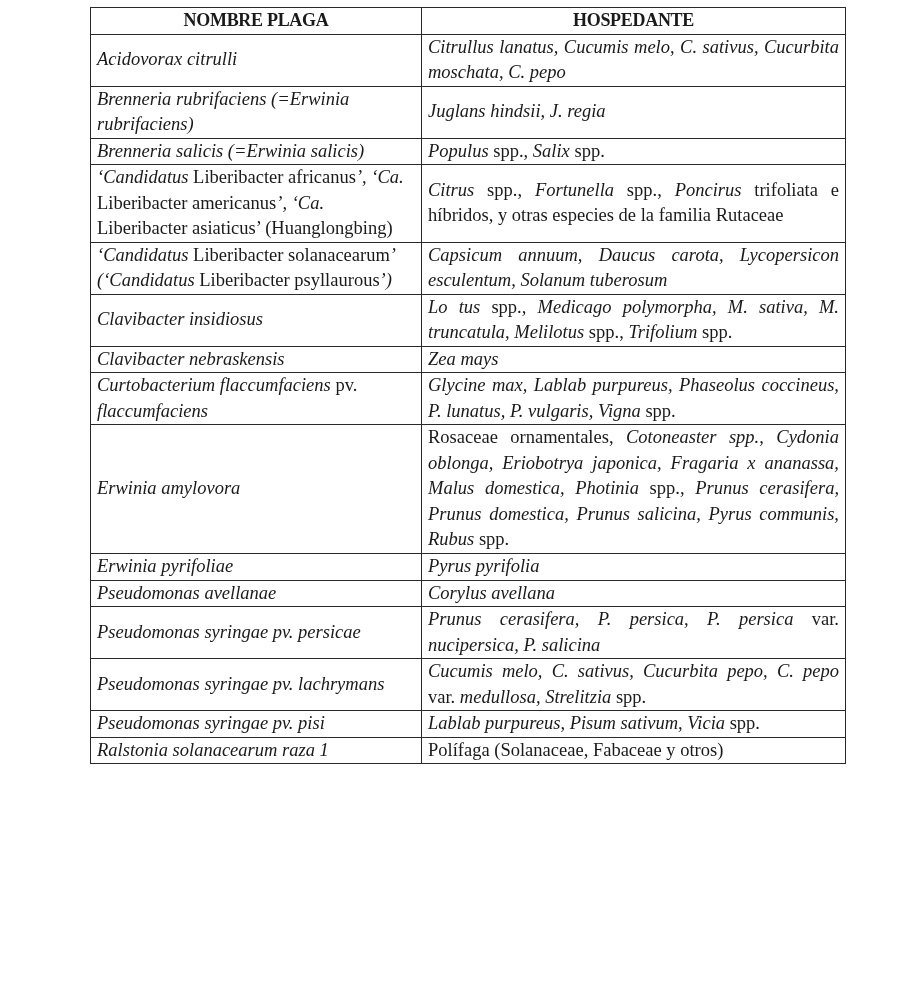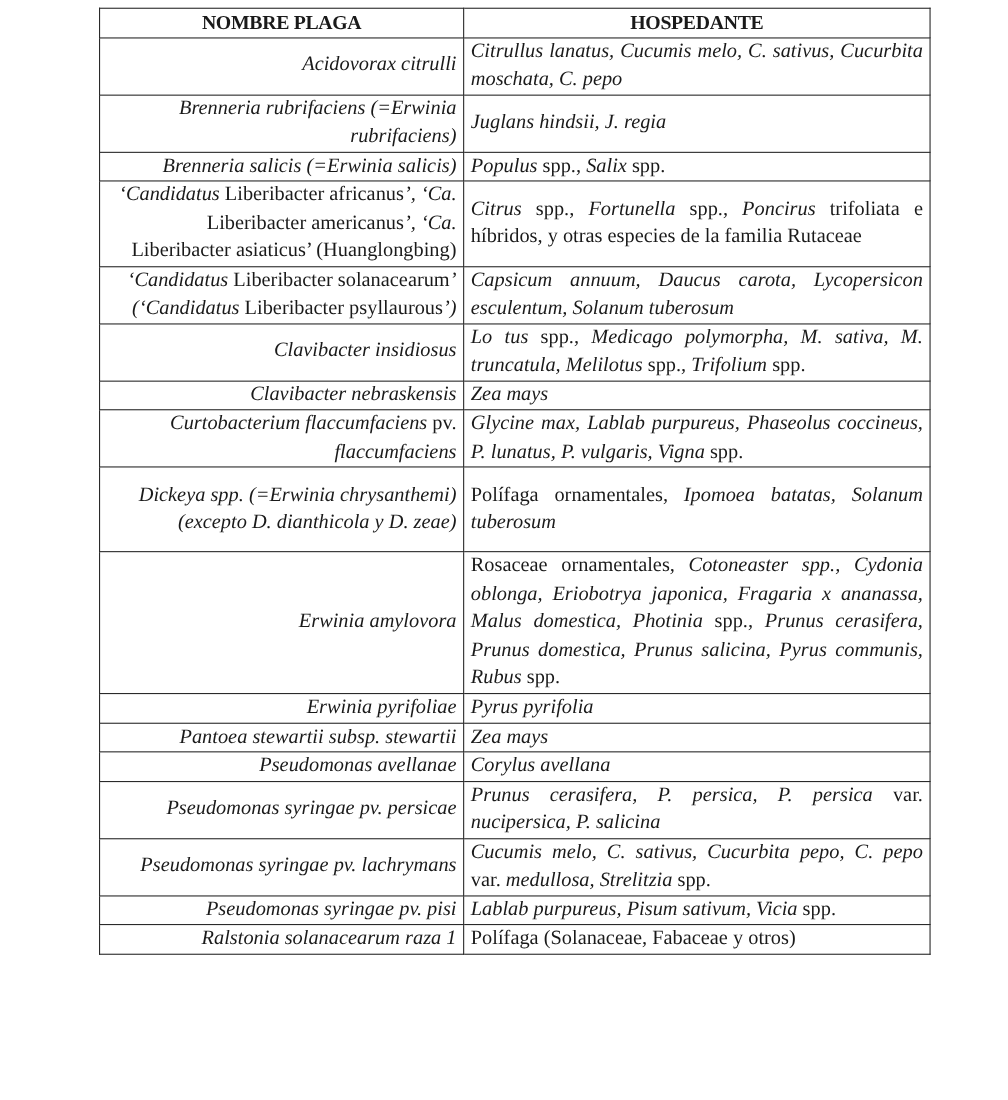--- a/index.html
+++ b/index.html
@@ -7,21 +7,21 @@
            font-family: "Liberation Serif", "DejaVu Serif", serif; color: #1a1a1a; }
     table.plagas {
       position: absolute; left: 90px; top: 7px;
       width: 755px; border-collapse: collapse; table-layout: fixed;
       font-size: 18.5px; line-height: 25.5px;
     }
     table.plagas col.c1 { width: 331px; }
     table.plagas col.c2 { width: 424px; }
     table.plagas th, table.plagas td {
       border: 1.5px solid #2a2a2a;
-      padding: 0 6px; vertical-align: middle; text-align: right;
+      padding: 0 6px; vertical-align: middle; text-align: left;
     }
     table.plagas th {
       font-weight: bold; text-align: center; height: 25px;
       font-size: 18px; letter-spacing: -0.3px; transform: scaleY(1);
     }
     table.plagas td.name { font-style: italic; }
     table.plagas td.host { text-align: justify; }
     .it { font-style: italic; }
     .rm { font-style: normal; }
     tr.h1 td { height: 25px; margin-left: 33px; }
@@ -69,35 +69,27 @@
         <td class="host"><span class="it">Lo tus</span><span class="rm"> spp., </span><span class="it">Medicago polymorpha, M. sativa, M. truncatula, Melilotus</span><span class="rm"> spp., </span><span class="it">Trifolium</span><span class="rm"> spp.</span></td>
       </tr>
       <tr class="h1">
         <td class="name"><span class="it">Clavibacter nebraskensis</span></td>
         <td class="host"><span class="it">Zea mays</span></td>
       </tr>
       <tr class="h2">
         <td class="name"><span class="it">Curtobacterium flaccumfaciens</span><span class="rm"> pv. </span><span class="it">flaccumfaciens</span></td>
         <td class="host"><span class="it">Glycine max, Lablab purpureus, Phaseolus coccineus, P. lunatus, P. vulgaris, Vigna</span><span class="rm"> spp.</span></td>
       </tr>
-      <tr class="h3">
-        <td class="name"><span class="it">Dickeya spp. (=Erwinia chrysanthemi) (excepto D. dianthicola y D. zeae)</span></td>
-        <td class="host"><span class="rm">Polífaga ornamentales, </span><span class="it">Ipomoea batatas, Solanum tuberosum</span></td>
-      </tr>
       <tr class="h5">
         <td class="name"><span class="it">Erwinia amylovora</span></td>
         <td class="host"><span class="rm">Rosaceae ornamentales, </span><span class="it">Cotoneaster spp., Cydonia oblonga, Eriobotrya japonica, Fragaria x ananassa, Malus domestica, Photinia</span><span class="rm"> spp., </span><span class="it">Prunus cerasifera, Prunus domestica, Prunus salicina, Pyrus communis, Rubus</span><span class="rm"> spp.</span></td>
       </tr>
       <tr class="h1">
         <td class="name"><span class="it">Erwinia pyrifoliae</span></td>
         <td class="host"><span class="it">Pyrus pyrifolia</span></td>
-      </tr>
-      <tr class="h1">
-        <td class="name"><span class="it">Pantoea stewartii subsp. stewartii</span></td>
-        <td class="host"><span class="it">Zea mays</span></td>
       </tr>
       <tr class="h1">
         <td class="name"><span class="it">Pseudomonas avellanae</span></td>
         <td class="host"><span class="it">Corylus avellana</span></td>
       </tr>
       <tr class="h2">
         <td class="name"><span class="it"> Pseudomonas syringae pv. persicae</span></td>
         <td class="host"><span class="it">Prunus cerasifera, P. persica, P. persica</span><span class="rm"> var. </span><span class="it">nucipersica, P. salicina</span></td>
       </tr>
       <tr class="h2">

